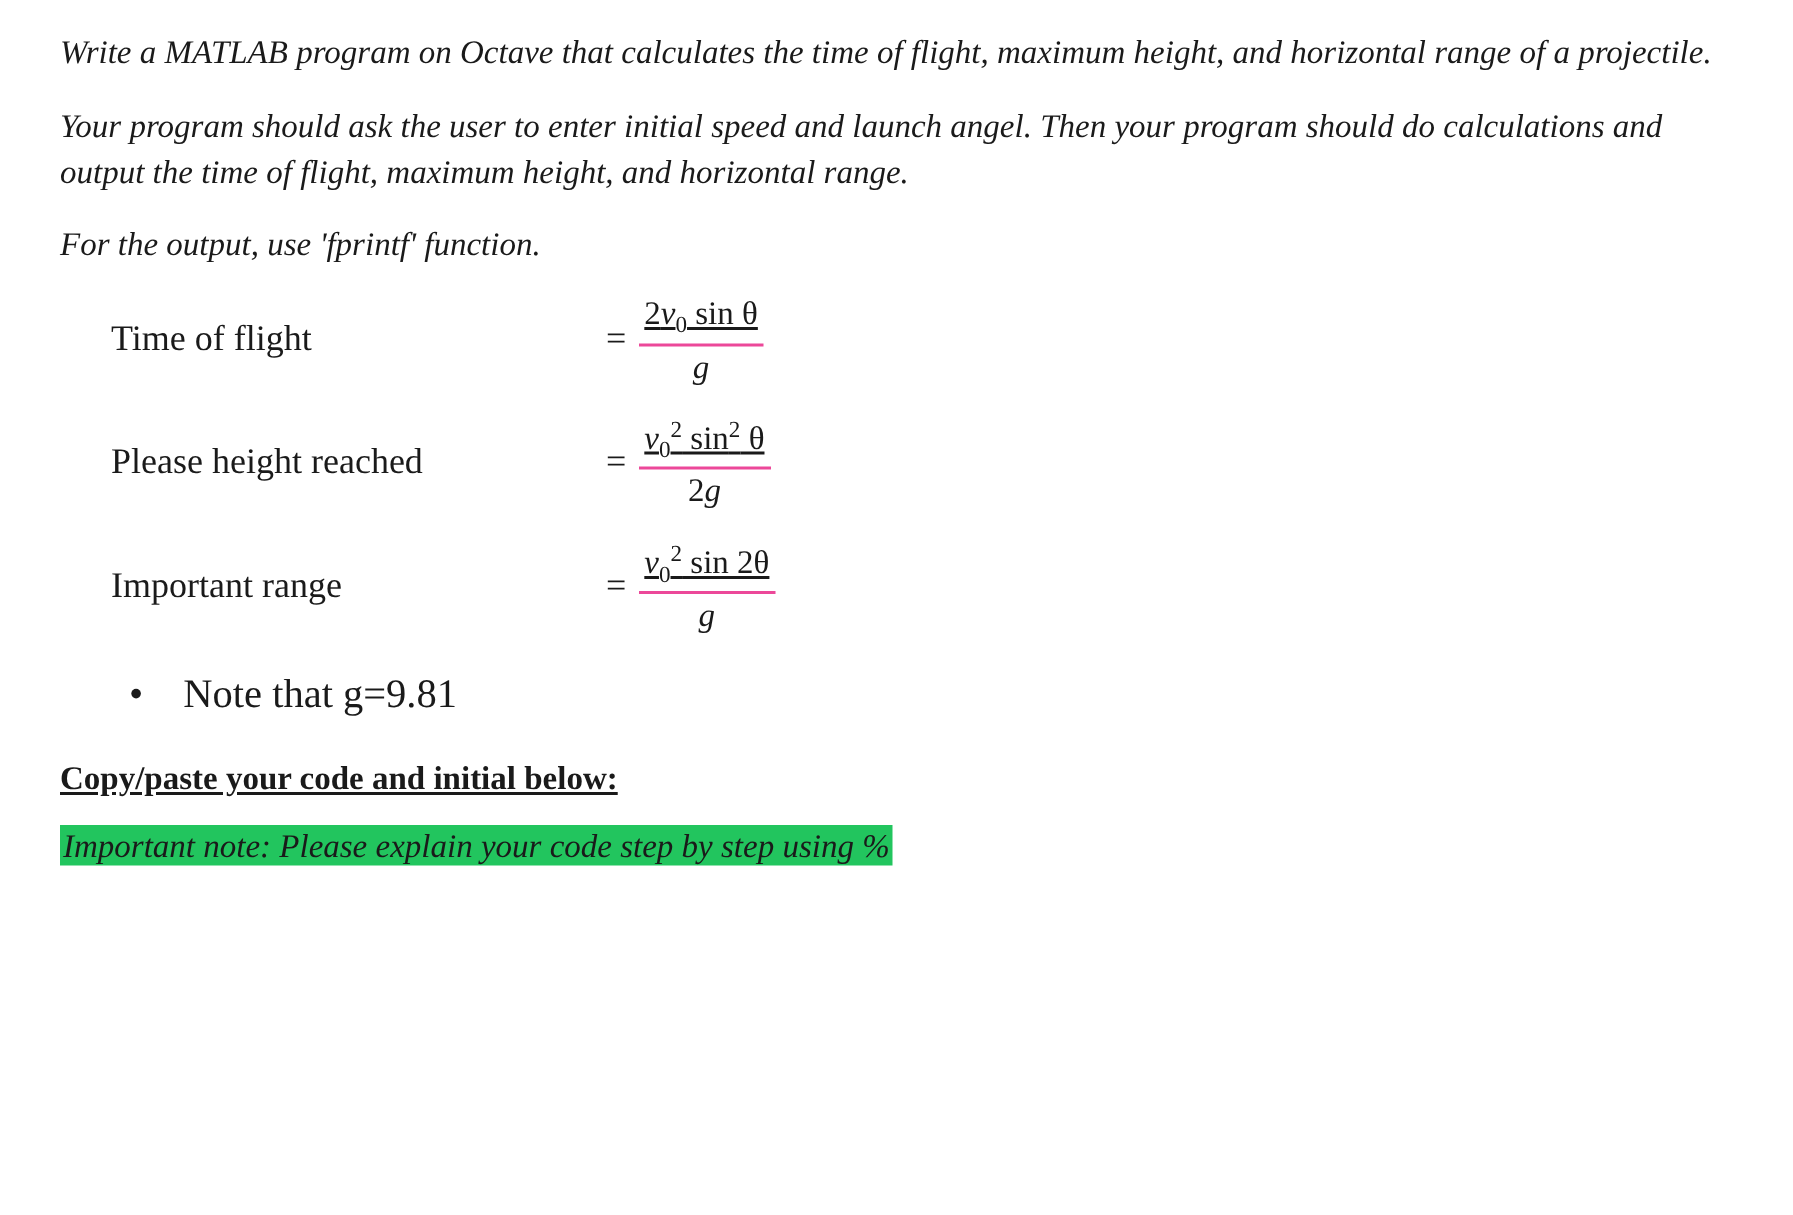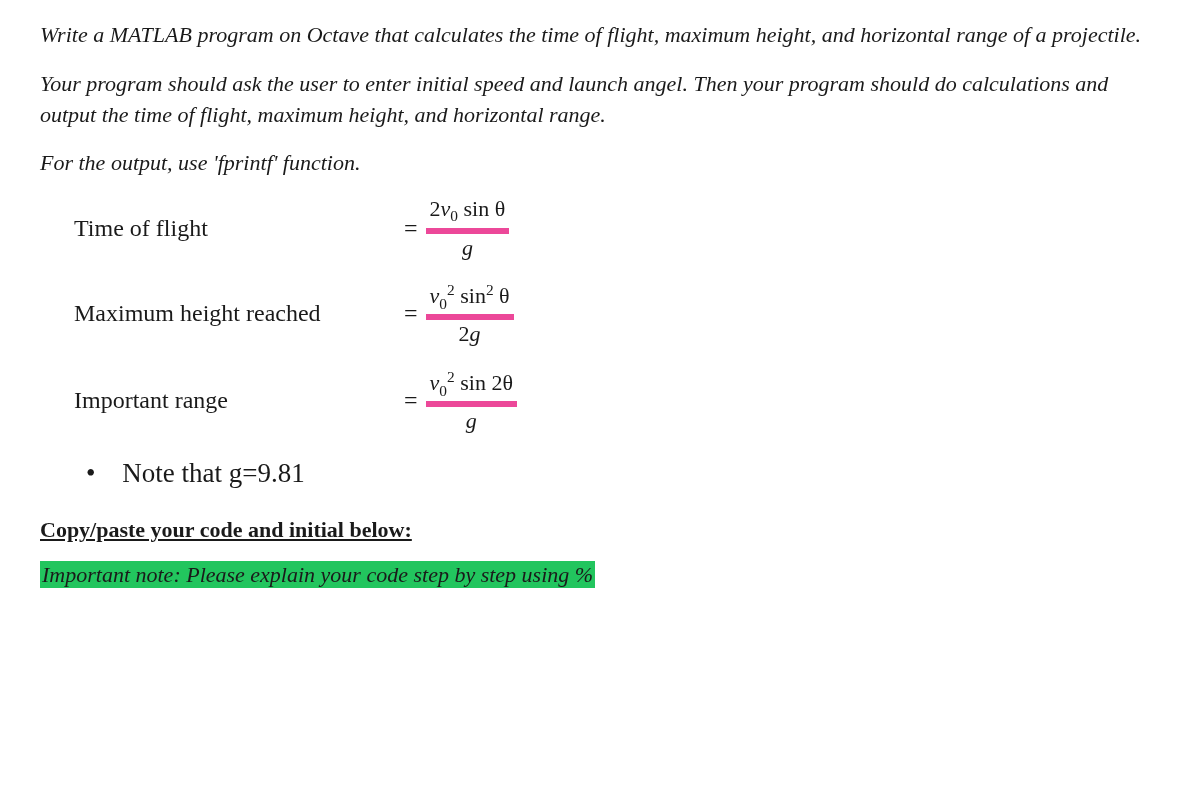--- a/index.html
+++ b/index.html
@@ -37,23 +37,24 @@
   }
   .frac {
     display: inline-flex;
     flex-direction: column;
     align-items: center;
     font-size: 22px;
     line-height: 1.1;
     vertical-align: middle;
   }
   .frac .num {
-    border-bottom: 6px solid #ec4899;
+    border-bottom: 2px solid #ec4899;
     padding: 0 4px 2px 4px;
     white-space: nowrap;
+    text-decoration: underline;
   }
   .frac .den {
     padding-top: 2px;
     white-space: nowrap;
   }
   .sub { font-size: 0.7em; vertical-align: sub; }
   .sup { font-size: 0.7em; vertical-align: super; }
   .italic { font-style: italic; }
   .note-row {
     margin: 8px 0 22px 46px;
@@ -89,21 +90,21 @@
     <div class="formula-eq">
       <span class="equals">=</span>
       <span class="frac">
         <span class="num">2<span class="italic">v</span><span class="sub">0</span> sin θ</span>
         <span class="den"><span class="italic">g</span></span>
       </span>
     </div>
   </div>
 
   <div class="formula-row">
-    <div class="formula-label">Maximum height reached</div>
+    <div class="formula-label">Please height reached</div>
     <div class="formula-eq">
       <span class="equals">=</span>
       <span class="frac">
         <span class="num"><span class="italic">v</span><span class="sub">0</span><span class="sup">2</span> sin<span class="sup">2</span> θ</span>
         <span class="den">2<span class="italic">g</span></span>
       </span>
     </div>
   </div>
 
   <div class="formula-row">

